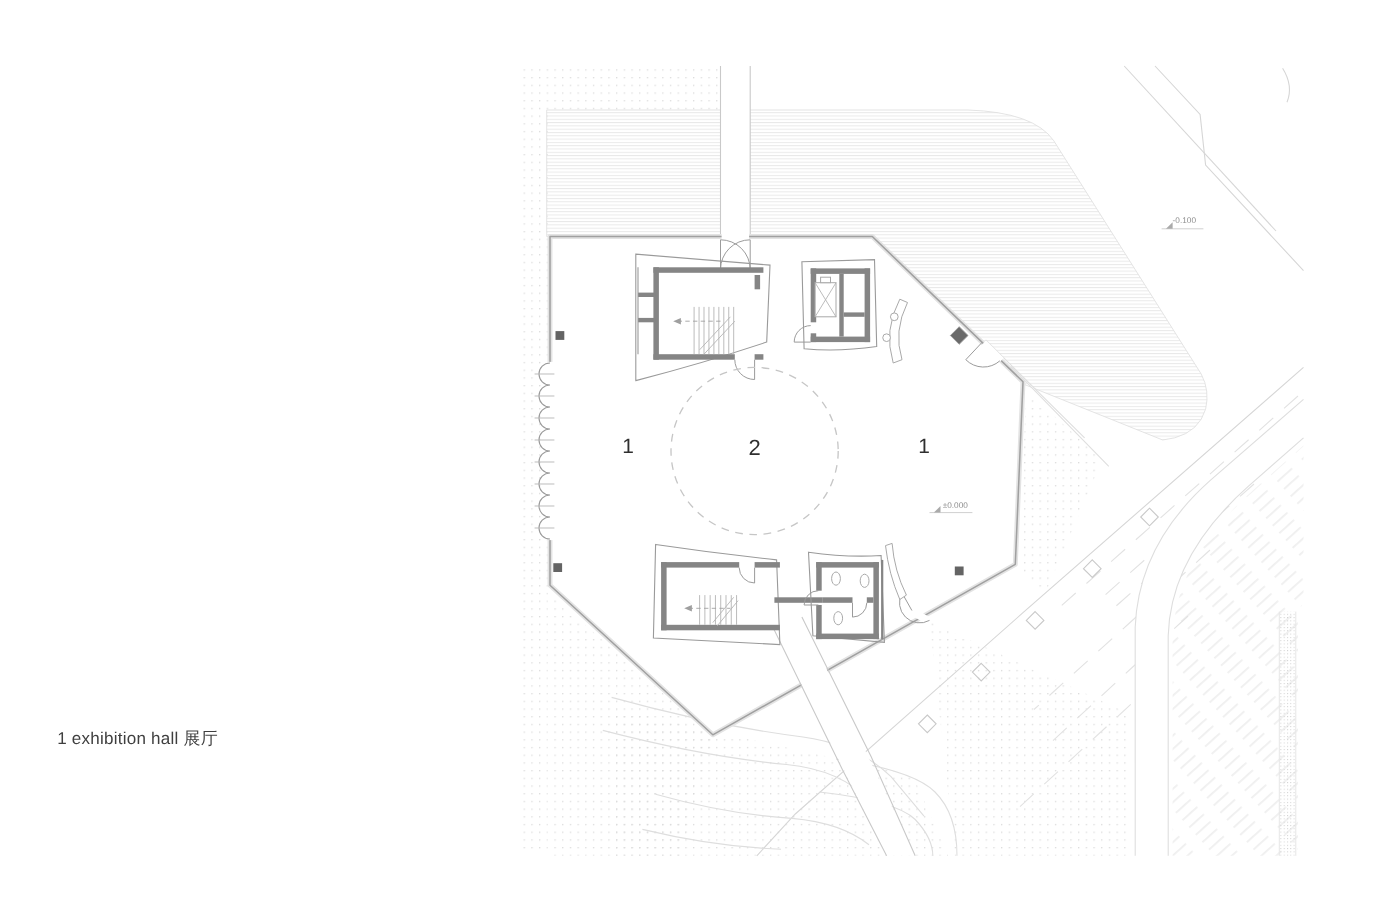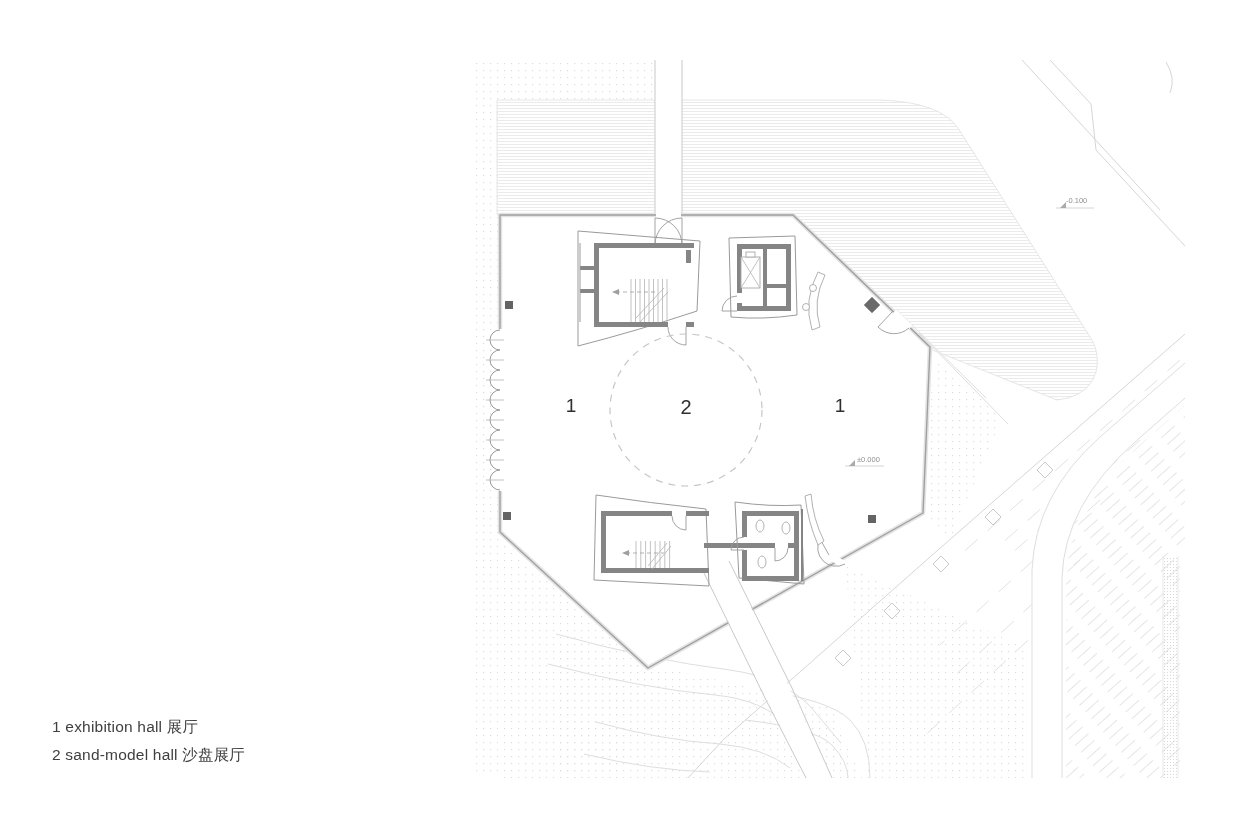--- a/index.html
+++ b/index.html
@@ -1,19 +1,19 @@
 <!DOCTYPE html>
 <html><head>
 <meta charset="utf-8">
 <style>
   html,body{margin:0;padding:0;background:#ffffff;}
   .page{position:relative;width:1260px;height:838px;background:#ffffff;overflow:hidden;
         font-family:"Liberation Sans",sans-serif;}
   svg{position:absolute;left:0;top:0;}
-  .legend{position:absolute;left:52px;top:713px;color:#3f3f3f;font-size:15.5px;line-height:28px;
+  .legend{position:absolute;left:52px;top:658px;color:#3f3f3f;font-size:15.5px;line-height:28px;
           letter-spacing:.2px;white-space:nowrap;}
   
   .site{stroke:#dedede;stroke-width:1;fill:none;}
   .site2{stroke:#d6d6d6;stroke-width:1;fill:none;}
   .faint{stroke:#e6e6e6;stroke-width:.9;fill:none;}
   .ldash{stroke:#e2e2e2;stroke-width:1;fill:none;stroke-dasharray:17 13;}
   .olshadow{stroke:#e3e3e3;stroke-width:4.5;fill:none;stroke-linejoin:round;}
   .ol{stroke:#a0a0a0;stroke-width:1.4;fill:none;stroke-linejoin:round;}
   .thin{stroke:#9a9a9a;stroke-width:1;fill:none;}
   .thin2{stroke:#a8a8a8;stroke-width:.9;fill:#ffffff;}
@@ -230,16 +230,15 @@
 
   <g>
     <text x="571" y="412" text-anchor="middle" class="rmlabel">1</text>
     <text x="686" y="414" text-anchor="middle" class="rmlabel" style="font-size:20px">2</text>
     <text x="840" y="412" text-anchor="middle" class="rmlabel">1</text>
   </g>
 </svg>
 
 <div class="legend">
   <div>1 exhibition hall 展厅</div>
-  <div>2 sand-model hall 沙盘展厅</div>
 </div>
 
 </div>
 
 </body></html>

